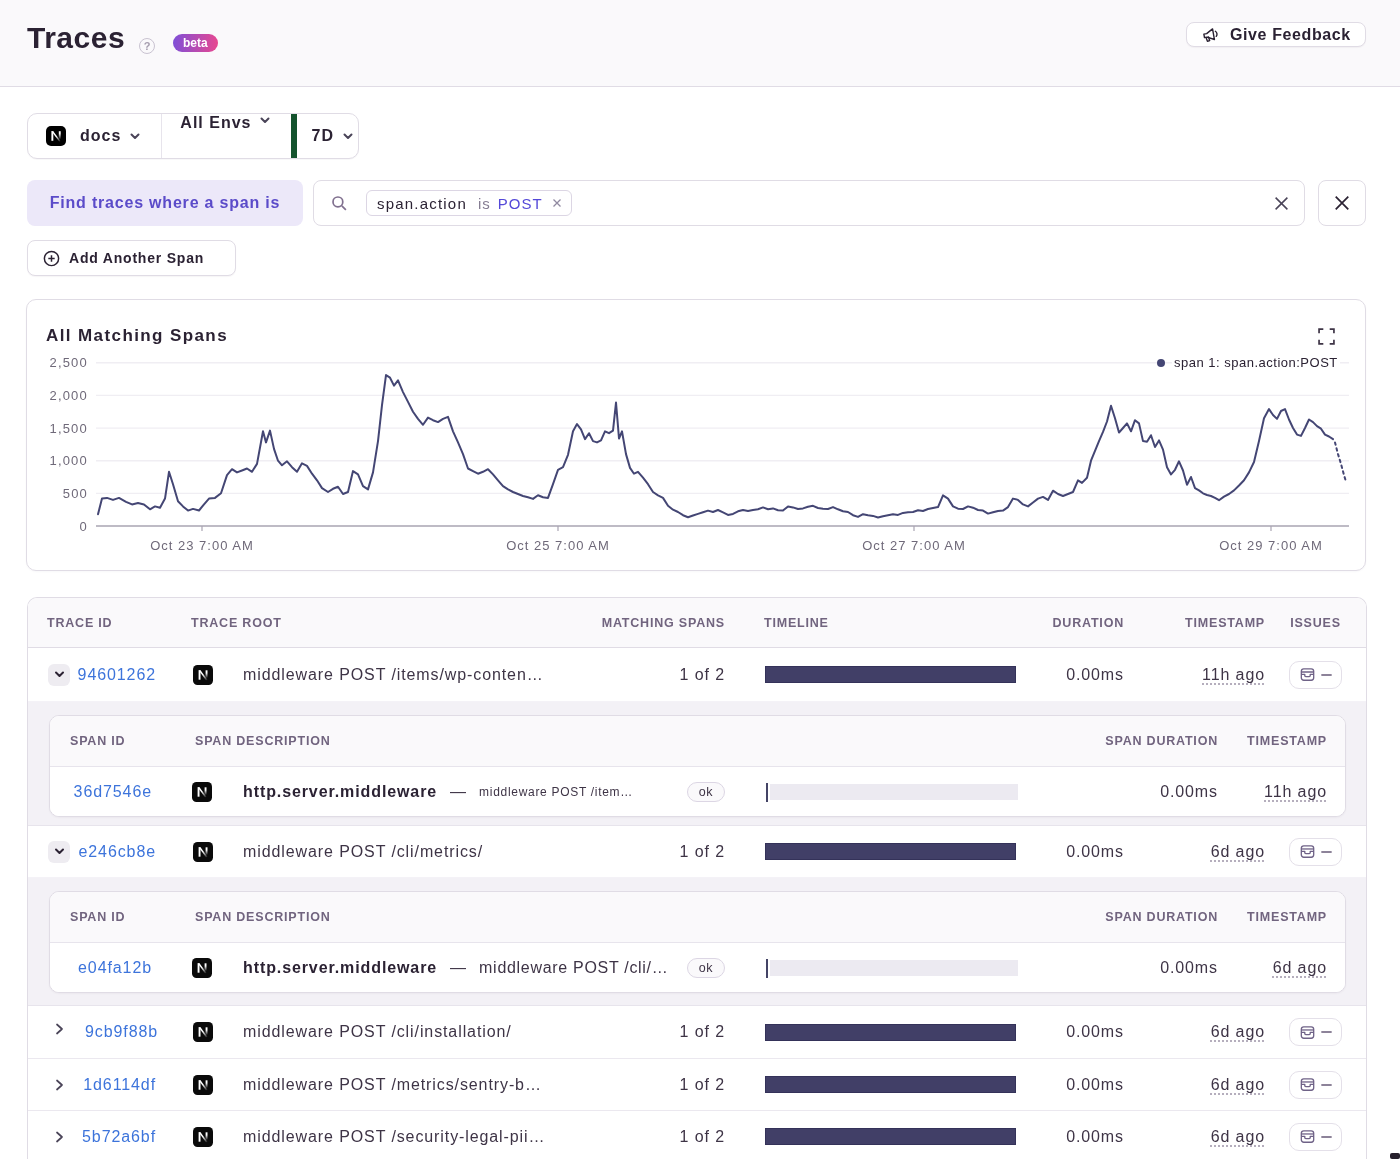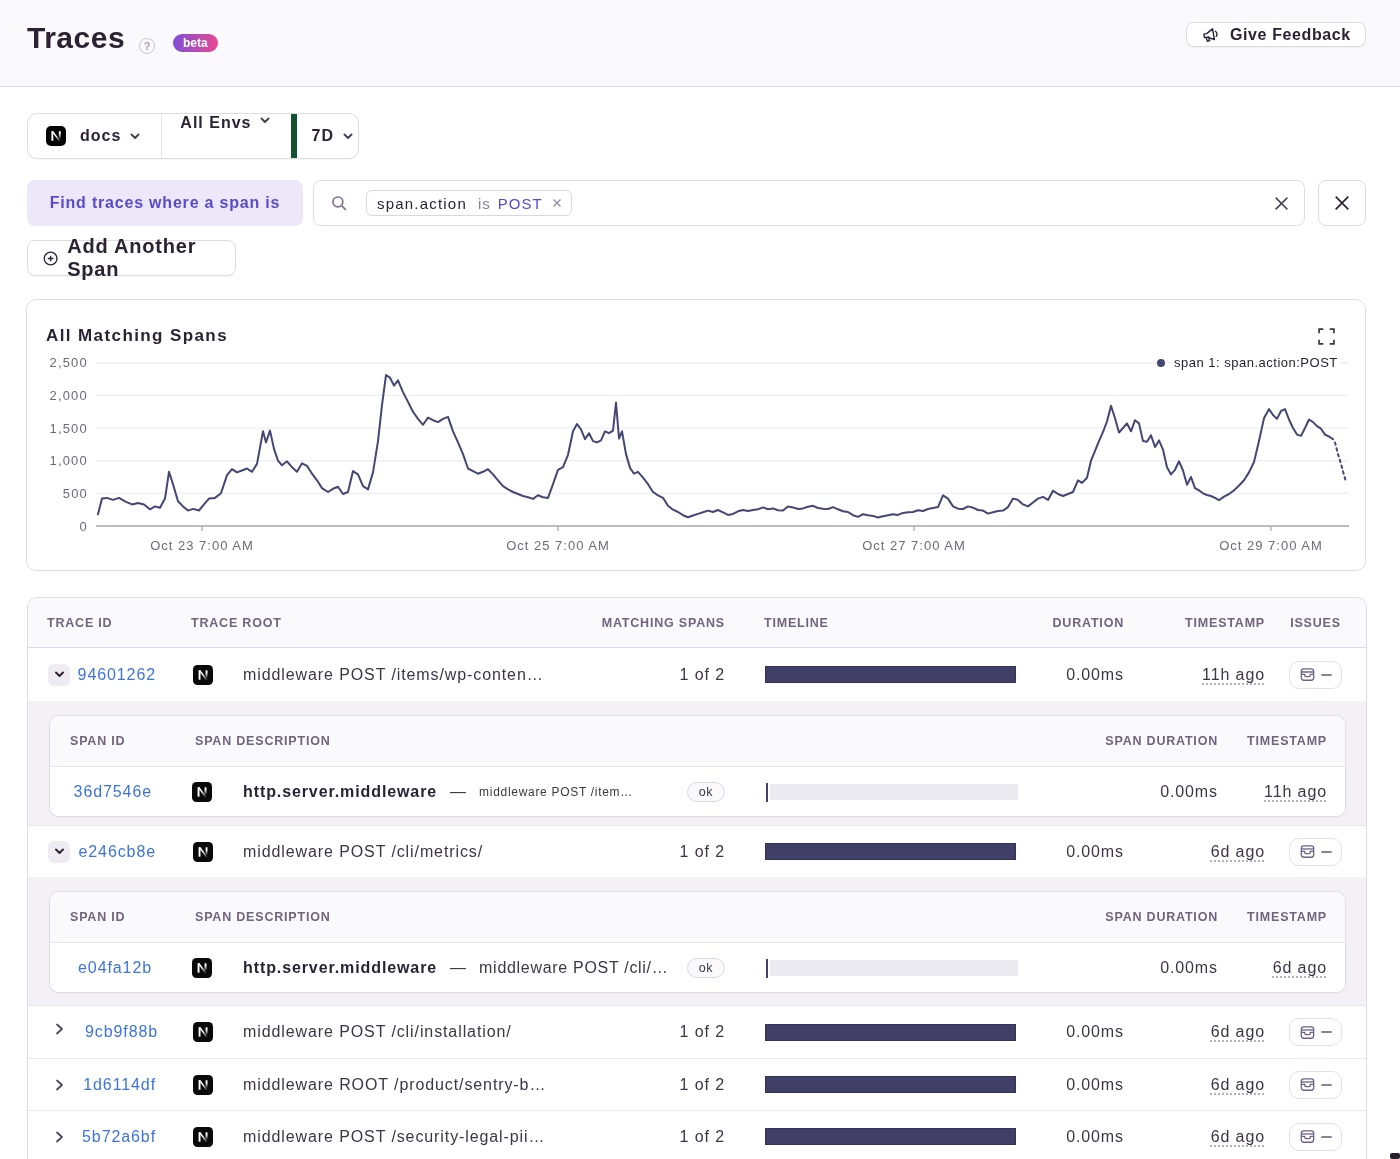--- a/index.html
+++ b/index.html
@@ -96,21 +96,21 @@
 <div class="abs card" style="left:1318px;top:180px;width:48px;height:46px;border-radius:8px;display:flex;align-items:center;justify-content:center;">
   <svg width="16" height="16" viewBox="0 0 14 14">
         <path d="M1.5 1.5 L12.5 12.5 M12.5 1.5 L1.5 12.5" stroke="#2b2233" stroke-width="1.5"></path>
       </svg>
 </div>
 <div class="abs card" style="left:27px;top:240px;width:209px;height:36px;border-radius:8px;display:flex;align-items:center;padding-left:15px;box-shadow:0 1px 1px rgba(43,34,51,.04);">
   <svg width="17" height="17" viewBox="0 0 16 16" fill="none" stroke="#2b2233" stroke-width="1.4">
         <circle cx="8" cy="8" r="6.7"></circle>
         <path d="M8 5 V11 M5 8 H11"></path>
       </svg>
-  <span style="margin-left:9px;font-size:20px;font-weight:700;color:#2b2233;letter-spacing:.8px;">Add Another Span</span>
+  <span style="margin-left:9px;font-size:14px;font-weight:700;color:#2b2233;letter-spacing:.8px;">Add Another Span</span>
 </div>
 
 <div class="abs card" style="left:26px;top:299px;width:1340px;height:272px;box-shadow:0 1px 2px rgba(43,34,51,.03);">
   <div class="abs" style="left:19px;top:26px;font-size:17px;font-weight:700;color:#2b2233;letter-spacing:1.4px;">All Matching Spans</div>
   <div class="abs" style="right:30px;top:28px;">
     <svg width="17" height="17" viewBox="0 0 16 16" fill="none" stroke="#3e3446" stroke-width="1.6">
           <path d="M1 5 V1 H5 M11 1 H15 V5 M15 11 V15 H11 M5 15 H1 V11"></path>
         </svg>
   </div>
   <div class="abs" style="left:1130px;top:54px;display:flex;align-items:center;z-index:2;">
@@ -411,21 +411,21 @@
                   <stop offset=".35" stop-color="#fff"></stop>
                   <stop offset="1" stop-color="#fff" stop-opacity="0"></stop>
                 </linearGradient>
               </defs>
 <rect width="20" height="20" rx="4.5" fill="#0a0a0a"></rect>
 <rect x="5.6" y="5.3" width="1.9" height="9.4" fill="#fff"></rect>
 <rect x="12.6" y="5.3" width="1.9" height="7.8" fill="url(#na2)"></rect>
 <path d="M5.6 5.3 L7.5 5.3 L14.7 15 L13 15.2 Z" fill="url(#na1)"></path>
             </svg>
           </span>
-          <span style="margin-left:30px;font-size:16px;color:#3e3446;white-space:nowrap;letter-spacing:.9px;">middleware ROOT /product/sentry-b…</span>
+          <span style="margin-left:30px;font-size:16px;color:#3e3446;white-space:nowrap;letter-spacing:.9px;">middleware POST /metrics/sentry-b…</span>
         </div>
     <div style="text-align:right;font-size:16px;color:#3e3446;letter-spacing:.9px;">1 of 2</div>
     <div style="padding-left:40px;">
           <div style="width:251px;height:17px;background:#413f67;border:1px solid #343259;"></div>
         </div>
     <div style="text-align:right;font-size:16px;color:#3e3446;letter-spacing:.9px;">0.00ms</div>
     <div style="text-align:right;font-size:16px;color:#3e3446;letter-spacing:.9px;"><span class="dotted-u">6d ago</span></div>
     <div style="display:flex;justify-content:center;">
           <span style="width:53px;height:28px;border:1px solid #e4e0e9;border-radius:10px;background:#fff;display:flex;align-items:center;justify-content:center;">
 <svg width="15" height="15" viewBox="0 0 16 16" fill="none" stroke="#6f6287" stroke-width="1.4" stroke-linejoin="round">

